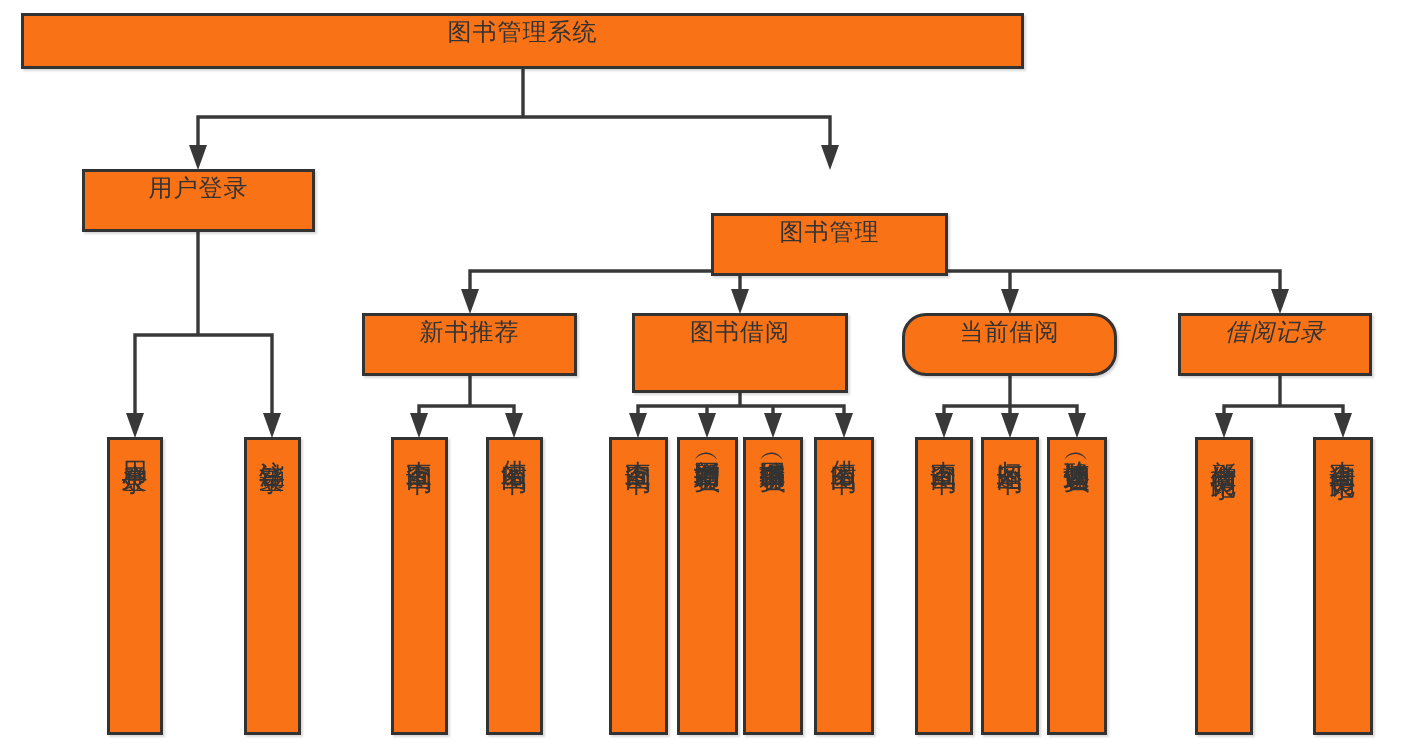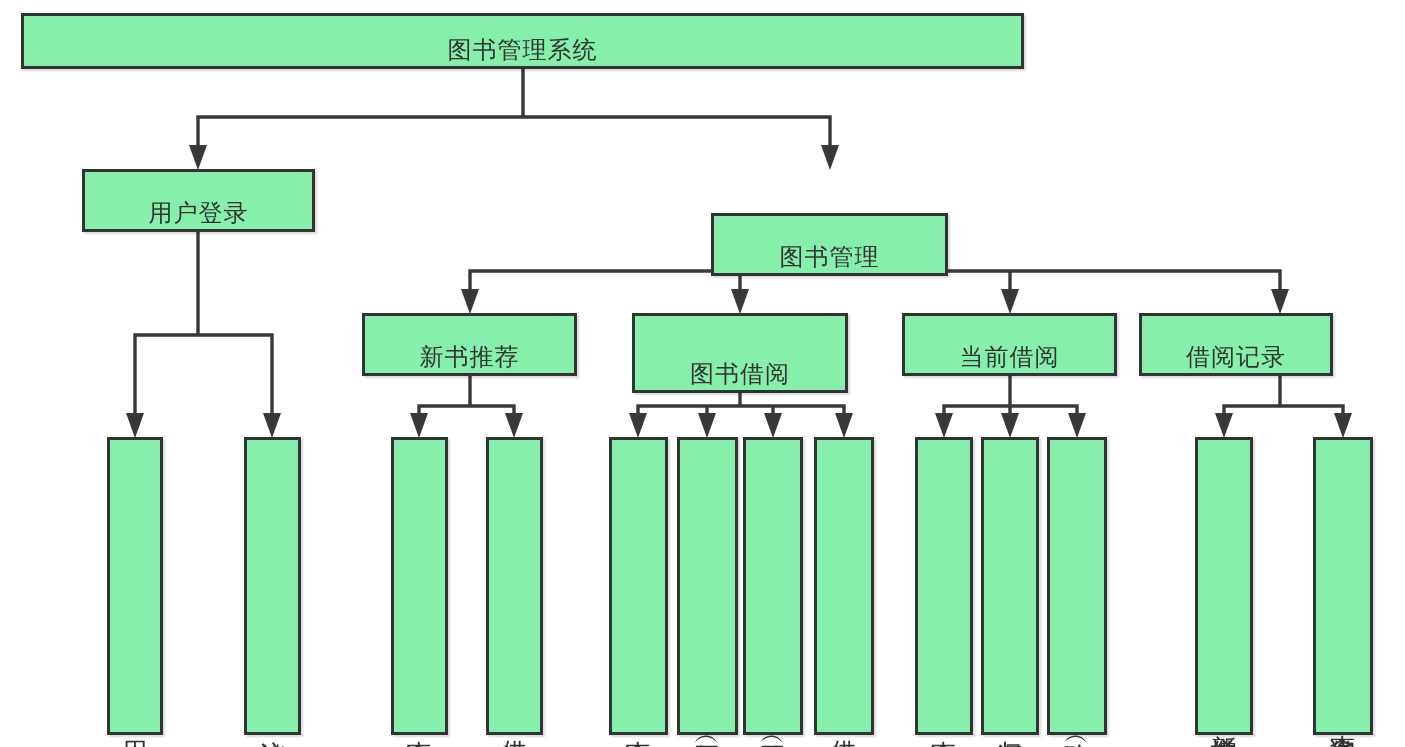--- a/index.html
+++ b/index.html
@@ -13,23 +13,23 @@
   }
   #connectors {
     position: absolute;
     left: 0; top: 0;
     pointer-events: none;
   }
   .box {
     position: absolute;
     box-sizing: border-box;
     border: 3px solid #333333;
-    background: #86efac;
+    background: #f97316;
     display: flex;
-    align-items: flex-end;
+    align-items: flex-start;
     justify-content: center;
     box-shadow: 2px 2px 2px rgba(0,0,0,0.15);
   }
   .hlabel {
     font-size: 24px;
     color: #333333;
     letter-spacing: 1px;
     white-space: nowrap;
   }
   .leaf .vtext {
@@ -108,24 +108,24 @@
   <div class="box" style="left:711px; top:169px; width:237px; height:63px;margin-top:44px;">
     <span class="hlabel">图书管理</span>
   </div>
 
   <div class="box" style="left:362px; top:313px; width:215px; height:63px;">
     <span class="hlabel">新书推荐</span>
   </div>
   <div class="box" style="left:632px; top:313px; width:216px; height:80px;">
     <span class="hlabel">图书借阅</span>
   </div>
-  <div class="box" style="left:902px; top:313px; width:215px; height:63px;">
+  <div class="box" style="left:902px; top:313px; width:215px; height:63px;border-radius:24px;">
     <span class="hlabel">当前借阅</span>
   </div>
-  <div class="box" style="left:1139px; top:313px; width:194px; height:63px;">
+  <div class="box" style="left:1178px; top:313px; width:194px; height:63px;font-style:italic;">
     <span class="hlabel">借阅记录</span>
   </div>
 
   <div class="box leaf" style="left:107px; top:437px; width:56px; height:298px;">
     <span class="vtext">用户登录</span>
   </div>
   <div class="box leaf" style="left:244px; top:437px; width:57px; height:298px;">
     <span class="vtext">注销登录</span>
   </div>
 

